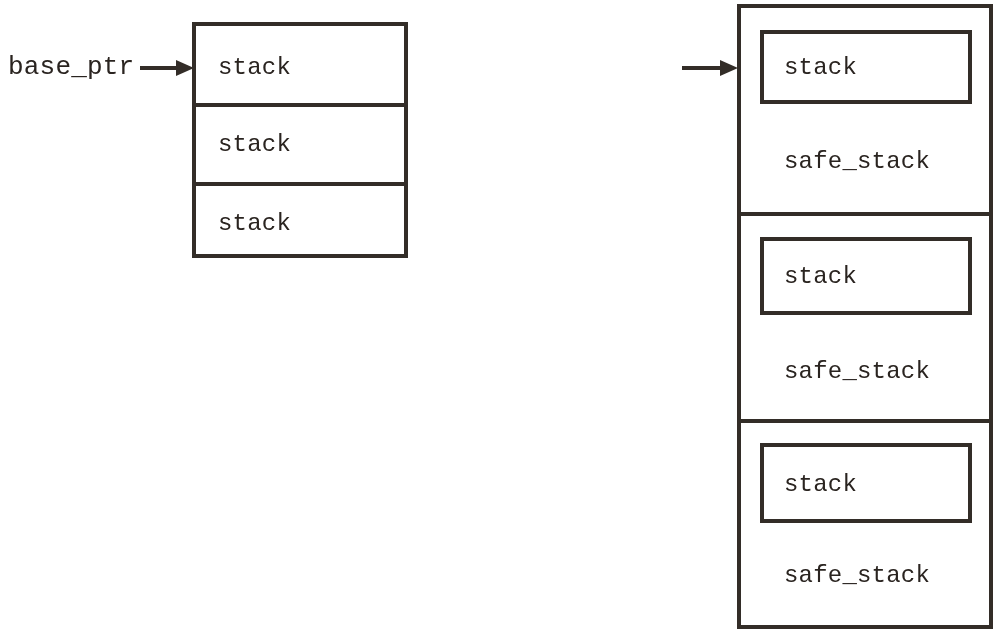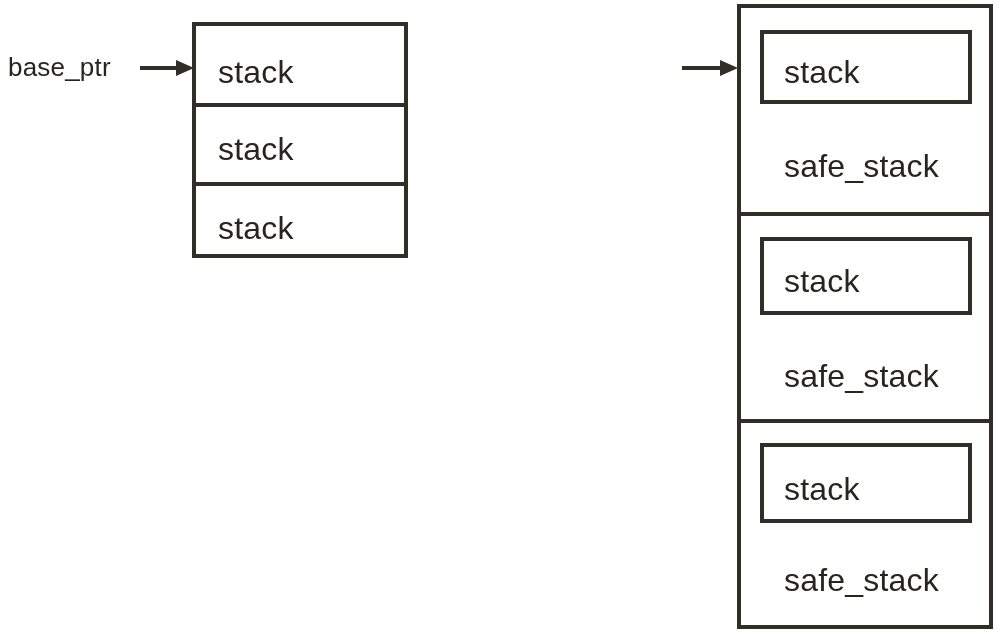--- a/index.html
+++ b/index.html
@@ -16,31 +16,31 @@
     width: 1000px;
     height: 635px;
     background: #ffffff;
     overflow: hidden;
   }
 
   
   .lbl {
     position: absolute;
     color: #2a2420;
-    font-family: Liberation Sans, sans-serif;
+    font-family: Liberation Mono, monospace;
     font-weight: 400;
     white-space: nowrap;
     letter-spacing: 0.2px;
   }
   .ptr-label {
     font-size: 26px;
     line-height: 1;
   }
   .cell-label {
-    font-size: 32px;
+    font-size: 24px;
     line-height: 1;
   }
 
   
   .outer-box {
     position: absolute;
     box-sizing: border-box;
     border: 4px solid #332d28;
     background: #ffffff;
   }

